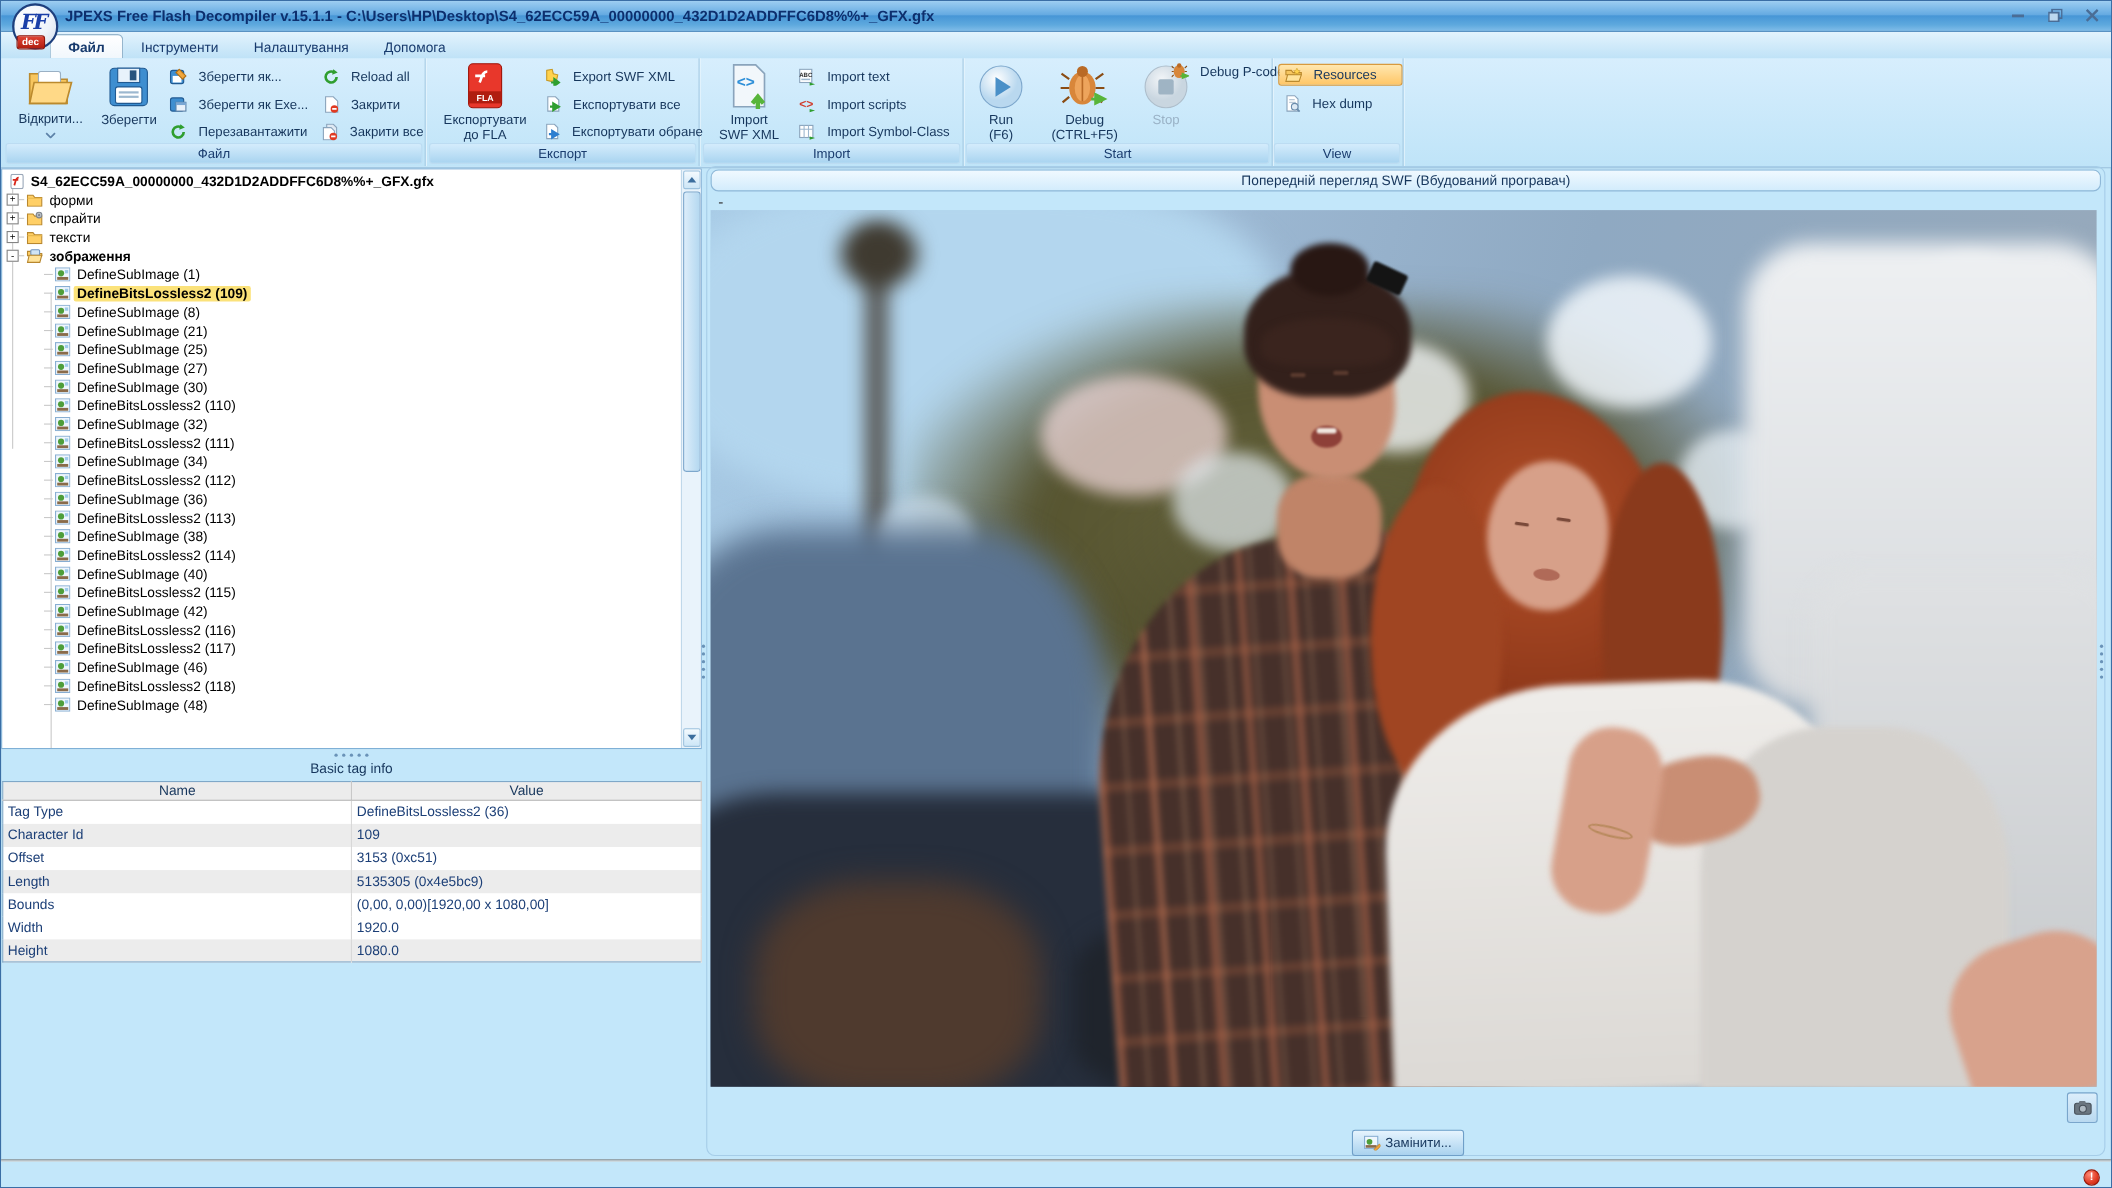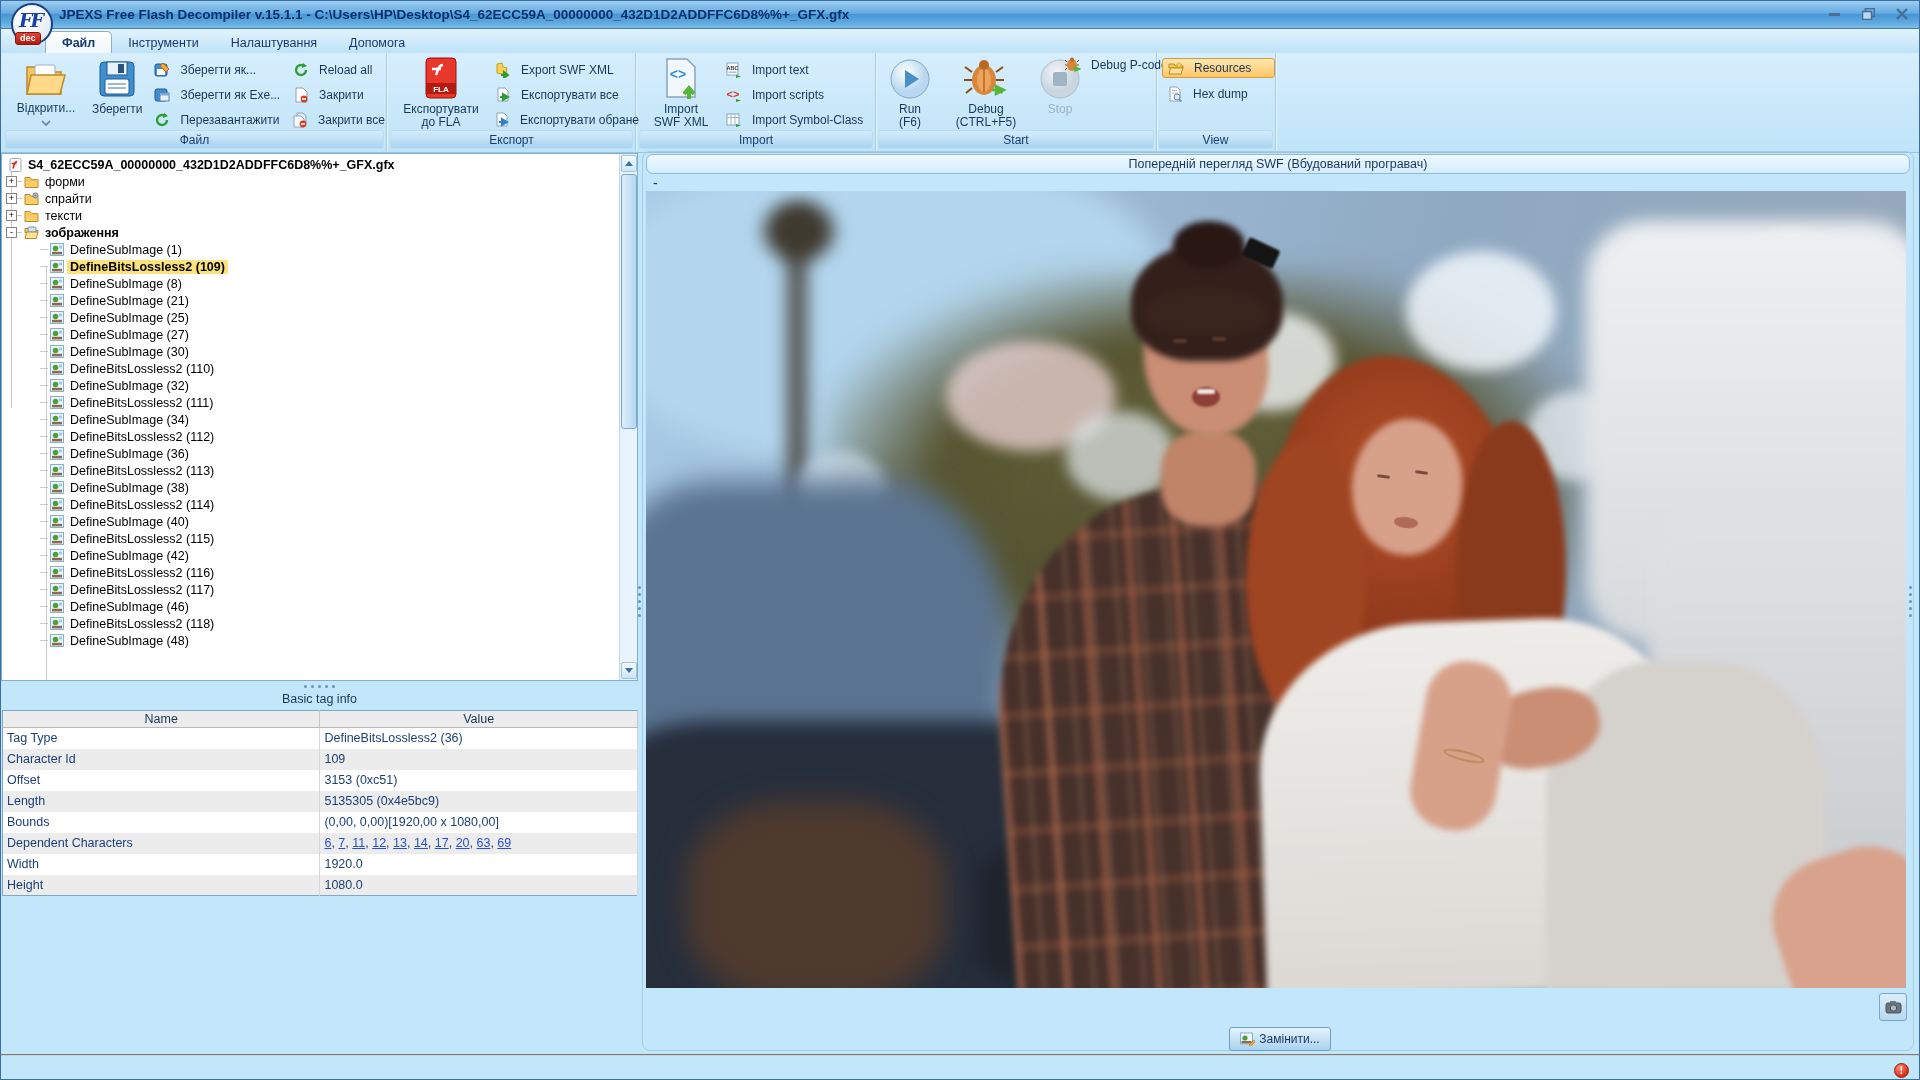--- a/index.html
+++ b/index.html
@@ -859,24 +859,20 @@
         <td>3153 (0xc51)</td>
       </tr>
       <tr class="alt">
         <td>Length</td>
         <td>5135305 (0x4e5bc9)</td>
       </tr>
       <tr>
         <td>Bounds</td>
         <td>(0,00, 0,00)[1920,00 x 1080,00]</td>
       </tr>
-      <tr class="alt">
-        <td>Dependent Characters</td>
-        <td><a href="#">6</a>, <a href="#">7</a>, <a href="#">11</a>, <a href="#">12</a>, <a href="#">13</a>, <a href="#">14</a>, <a href="#">17</a>, <a href="#">20</a>, <a href="#">63</a>, <a href="#">69</a></td>
-      </tr>
       <tr>
         <td>Width</td>
         <td>1920.0</td>
       </tr>
       <tr class="alt">
         <td>Height</td>
         <td>1080.0</td>
       </tr>
     </tbody>
 </table>

